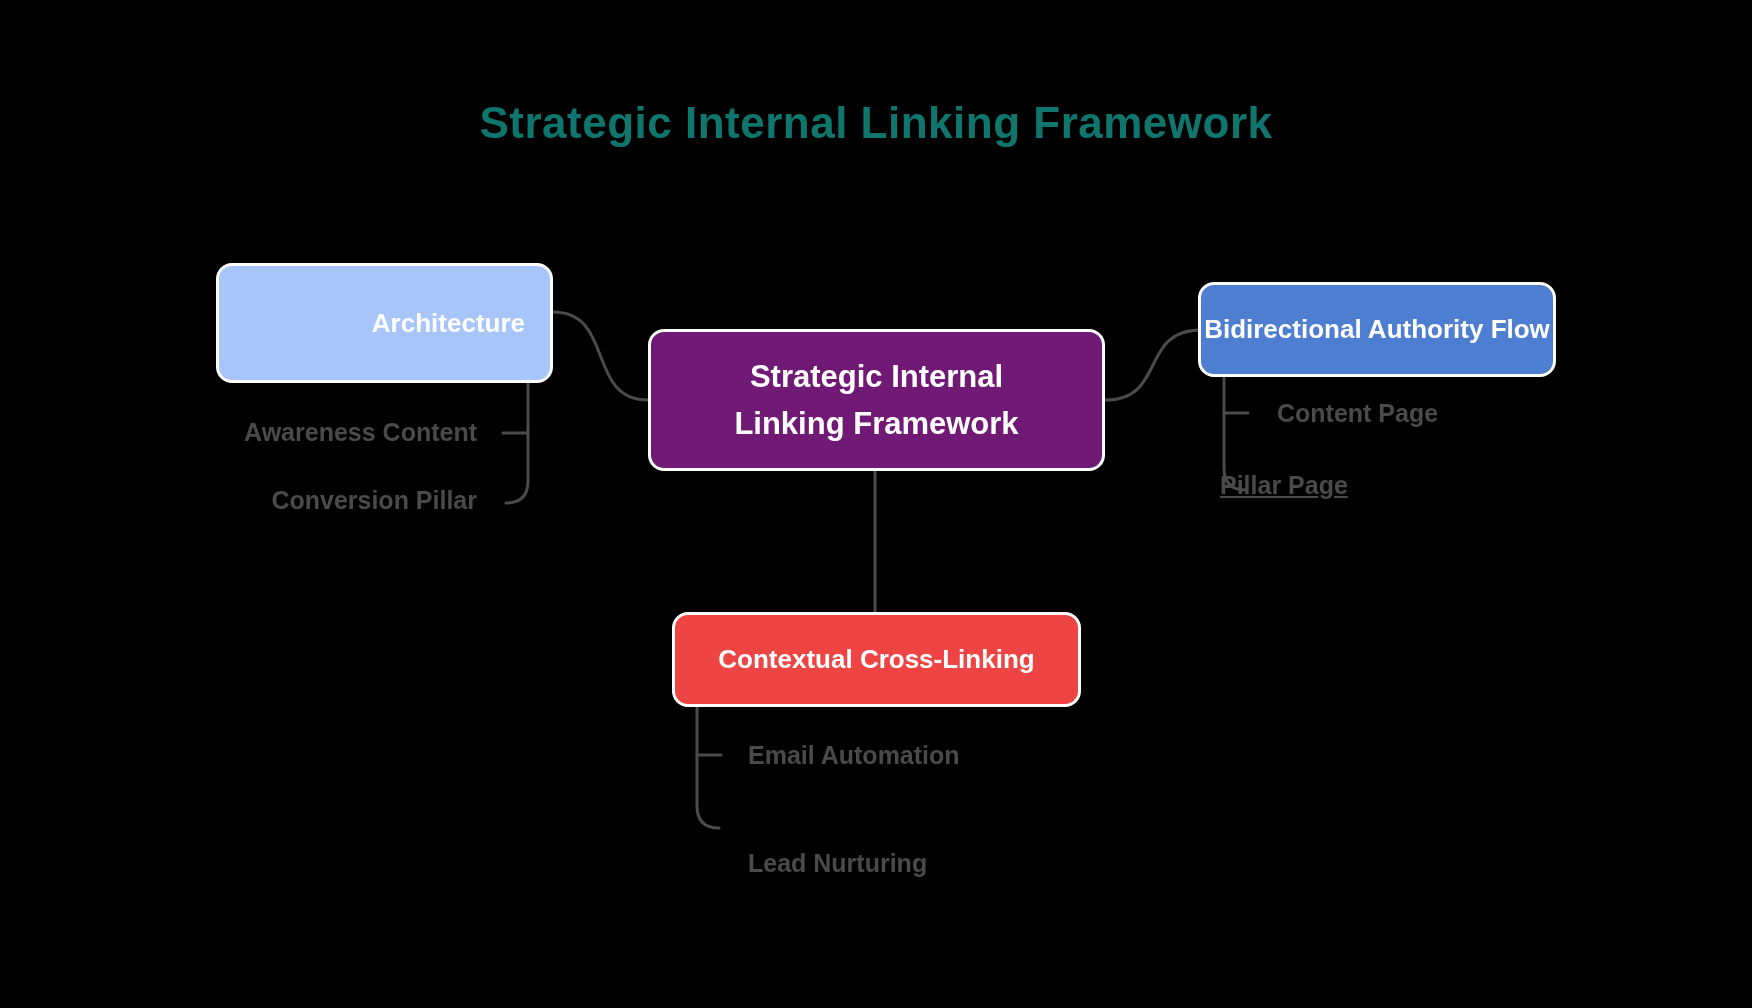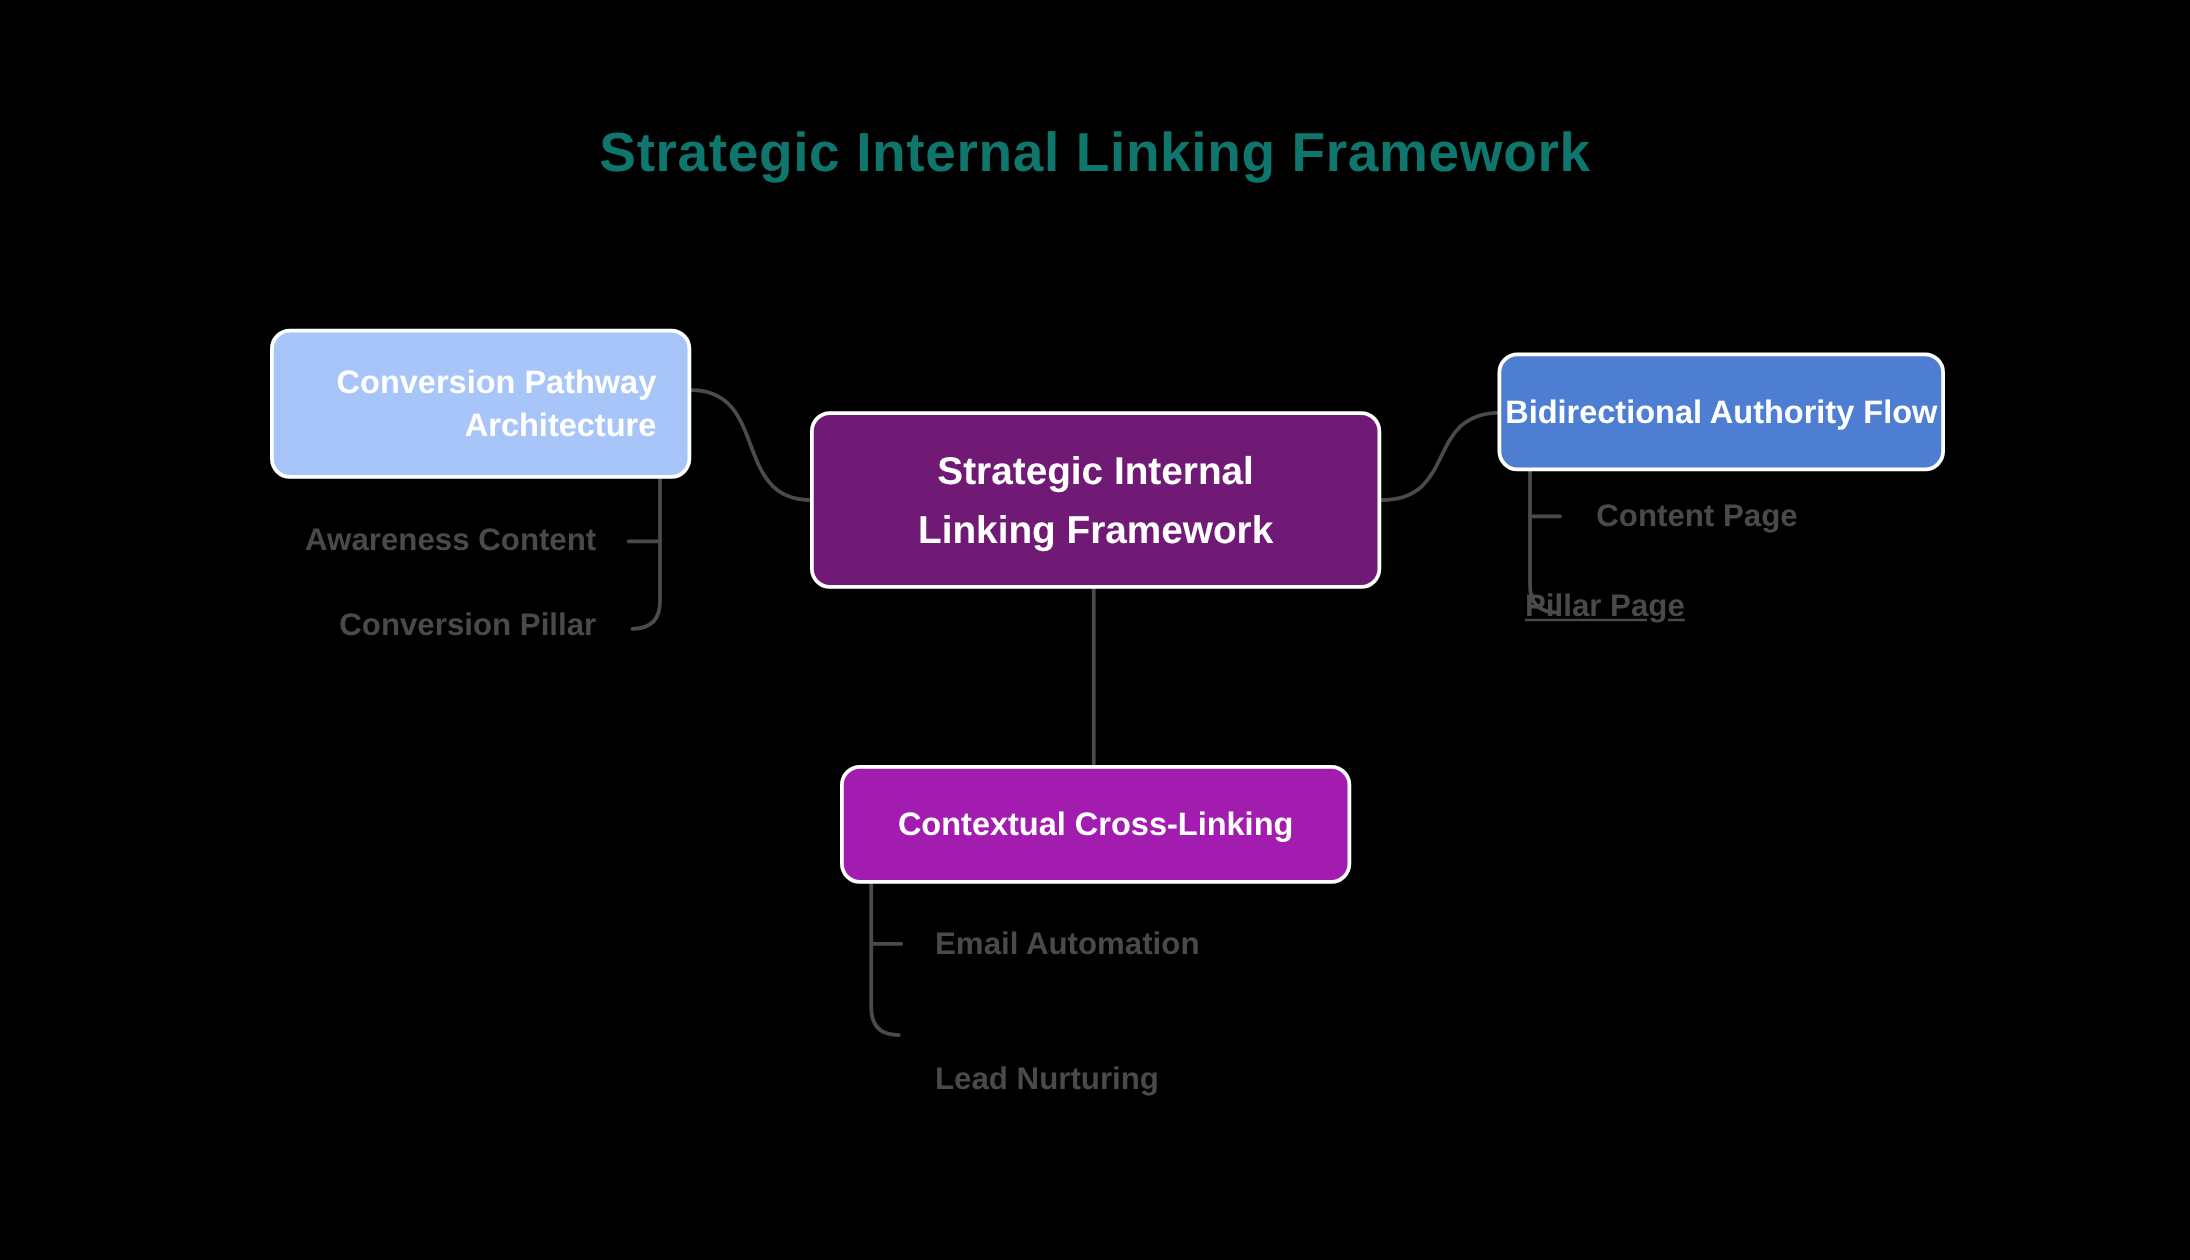--- a/index.html
+++ b/index.html
@@ -96,34 +96,33 @@
     <path d="M875,471 L875,611"></path>
     <path d="M528,383 L528,481 Q528,503 506,503"></path>
     <path d="M503,433 L528,433"></path>
     <path d="M1224,377 L1224,468 Q1224,490 1246,490"></path>
     <path d="M1224,413 L1248,413"></path>
     <path d="M697,707 L697,806 Q697,828 719,828"></path>
     <path d="M697,755 L721,755"></path>
   </svg>
 
   <div class="node node-left" style="background-color: rgb(167, 197, 248);">
-    <span>Conversion Pathway</span>
     <span>Architecture</span>
   </div>
 
   <div class="node node-center" style="background-color: #701a75;">
     <span>Strategic Internal</span>
     <span>Linking Framework</span>
   </div>
 
   <div class="node node-right" style="background-color: rgb(78, 126, 210);">
     <span>Bidirectional Authority Flow</span>
   </div>
 
-  <div class="node node-bottom" style="background-color: #a21caf;">
+  <div class="node node-bottom" style="background-color: #ef4444;">
     <span>Contextual Cross-Linking</span>
   </div>
 
   <div class="child-label align-right" style="right:1275px; top:417px;">Awareness Content</div>
   <div class="child-label align-right" style="right:1275px; top:485px;">Conversion Pillar</div>
 
   <div class="child-label" style="left:1277px; top:398px;">Content Page</div>
   <div class="child-label" style="left:1220px; top:470px;text-decoration:underline;">Pillar Page</div>
 
   <div class="child-label" style="left:748px; top:740px;">Email Automation</div>

